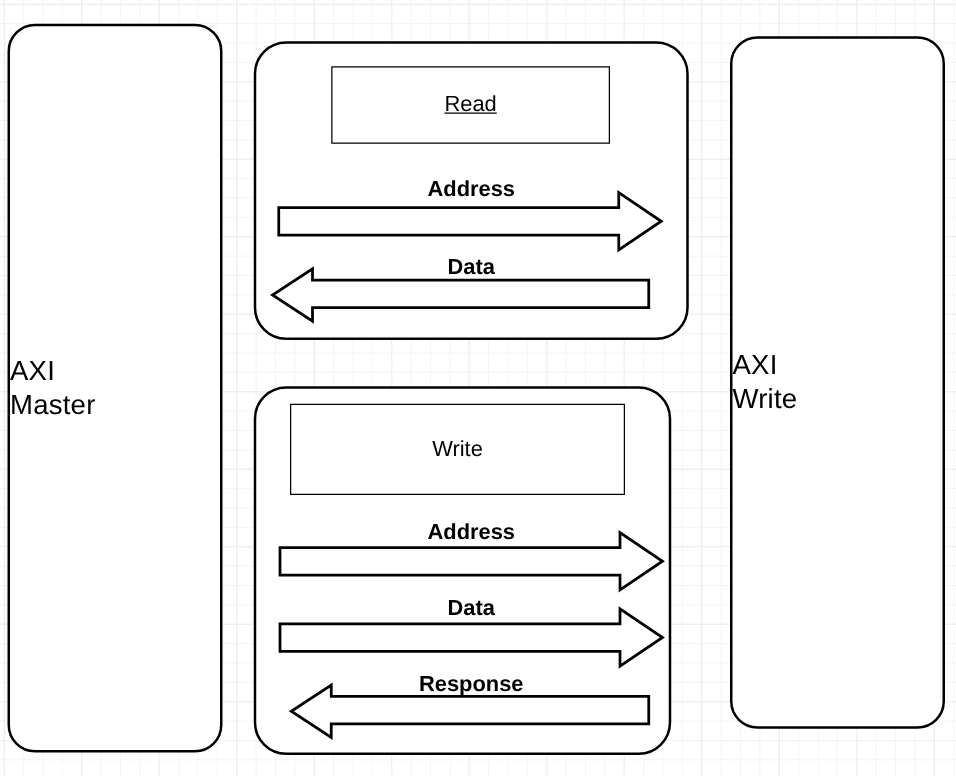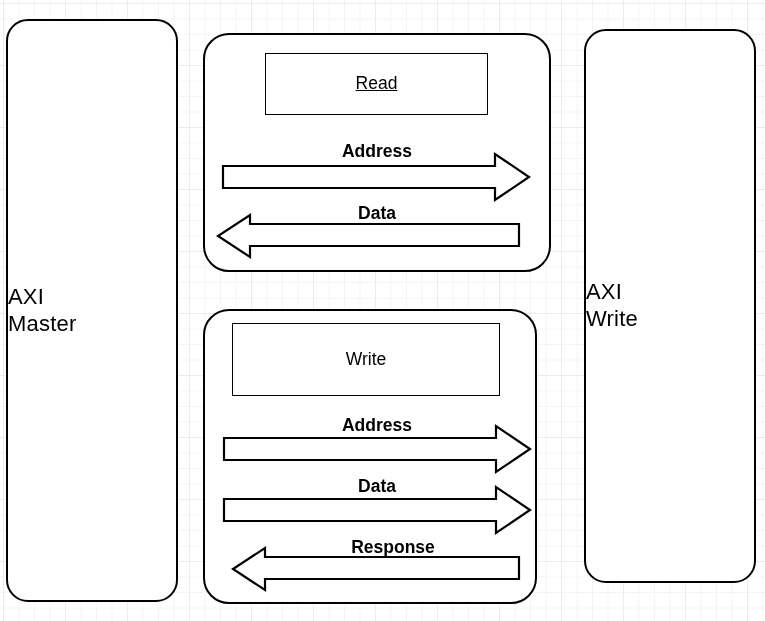--- a/index.html
+++ b/index.html
@@ -103,20 +103,20 @@
     </svg>
   </div>
 
   <div class="arrow-label" style="left:262px;top:478px;width:230px;">Data</div>
   <div class="arrow" style="left:224px;top:485px;">
     <svg width="308" height="50" viewBox="0 0 308 50">
       <path d="M0,14 L272,14 L272,2 L306,25 L272,48 L272,36 L0,36 Z" fill="#ffffff" stroke="#000000" stroke-width="2.2" stroke-linejoin="miter"></path>
     </svg>
   </div>
 
-  <div class="arrow-label" style="left:278px;top:539px;width:230px;">Response</div>
+  <div class="arrow-label" style="left:262px;top:539px;width:230px;">Response</div>
   <div class="arrow" style="left:231px;top:546px;">
     <svg width="290" height="46" viewBox="0 0 290 46">
       <path d="M288,11 L34,11 L34,2 L2,23 L34,44 L34,33 L288,33 Z" fill="#ffffff" stroke="#000000" stroke-width="2.2" stroke-linejoin="miter"></path>
     </svg>
   </div>
 
 </div>
 
 </body></html>

